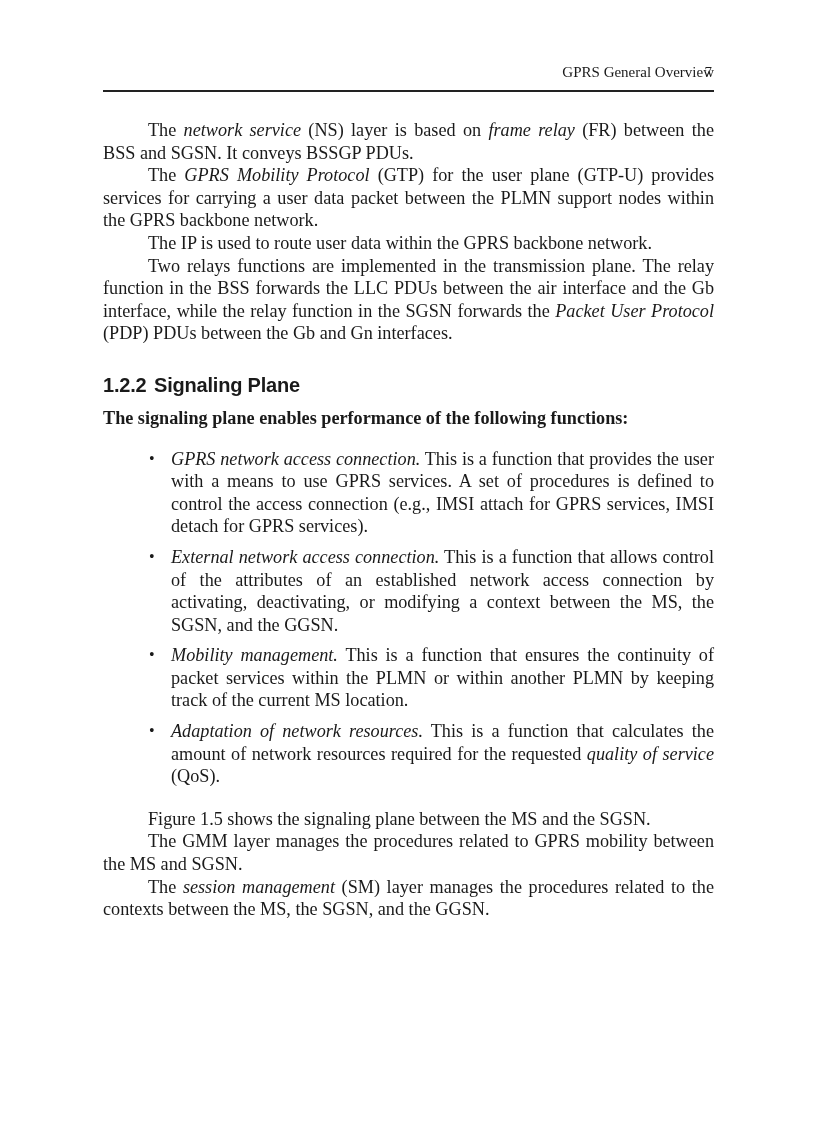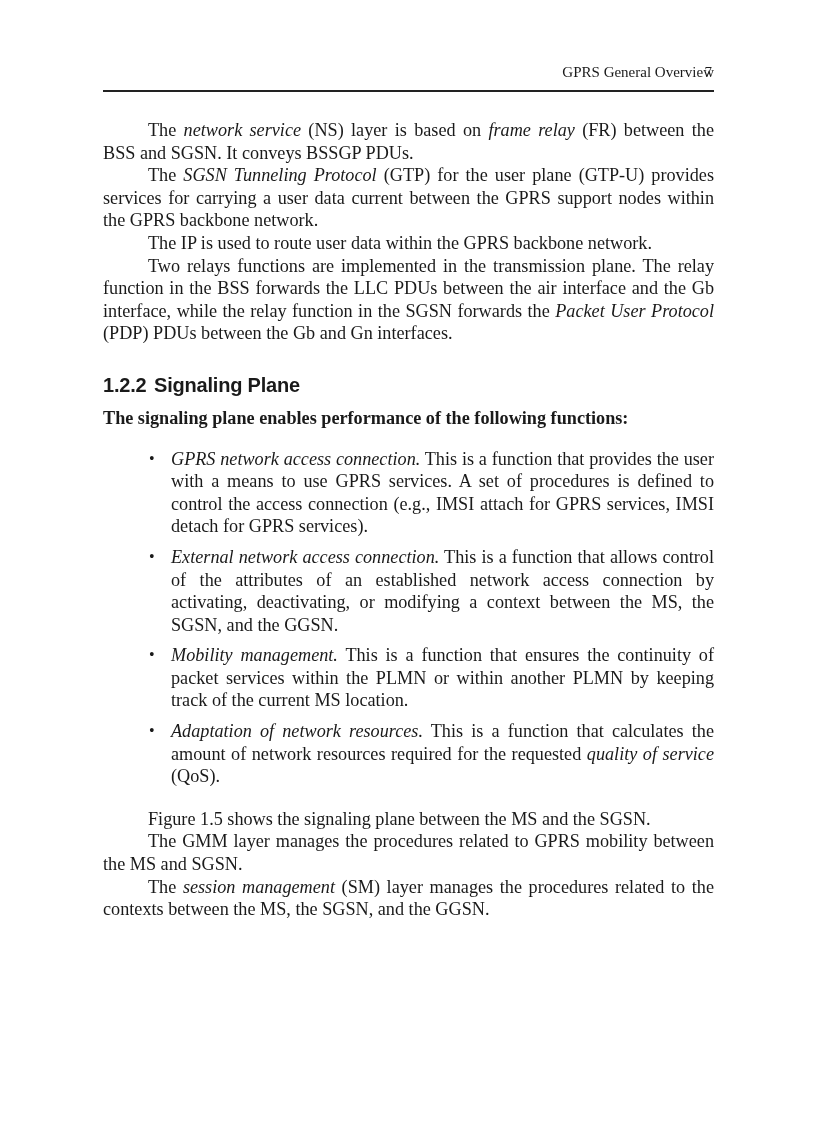--- a/index.html
+++ b/index.html
@@ -29,21 +29,21 @@
 
 <div class="header">
   <div class="running-title">GPRS General Overview</div>
   <div class="page-num">7</div>
 </div>
 <div class="rule"></div>
 
 <div class="content">
   <div id="top-paras">
     <p><span>The </span><i>network service</i><span> (NS) layer is based on </span><i>frame relay</i><span> (FR) between the BSS and SGSN. It conveys BSSGP PDUs.</span></p>
-    <p><span>The </span><i>SGSN Tunneling Protocol</i><span> (GTP) for the user plane (GTP-U) provides services for carrying a user data current between the GPRS support nodes within the GPRS backbone network.</span></p>
+    <p><span>The </span><i>GPRS Mobility Protocol</i><span> (GTP) for the user plane (GTP-U) provides services for carrying a user data packet between the PLMN support nodes within the GPRS backbone network.</span></p>
     <p><span>The IP is used to route user data within the GPRS backbone network.</span></p>
     <p><span>Two relays functions are implemented in the transmission plane. The relay function in the BSS forwards the LLC PDUs between the air interface and the Gb interface, while the relay function in the SGSN forwards the </span><i>Packet User Protocol</i><span> (PDP) PDUs between the Gb and Gn interfaces.</span></p>
   </div>
 
   <div class="section-heading">
     <span class="num">1.2.2</span><span>Signaling Plane</span>
   </div>
   <p class="noindent">The signaling plane enables performance of the following functions:</p>
 
   <ul>

